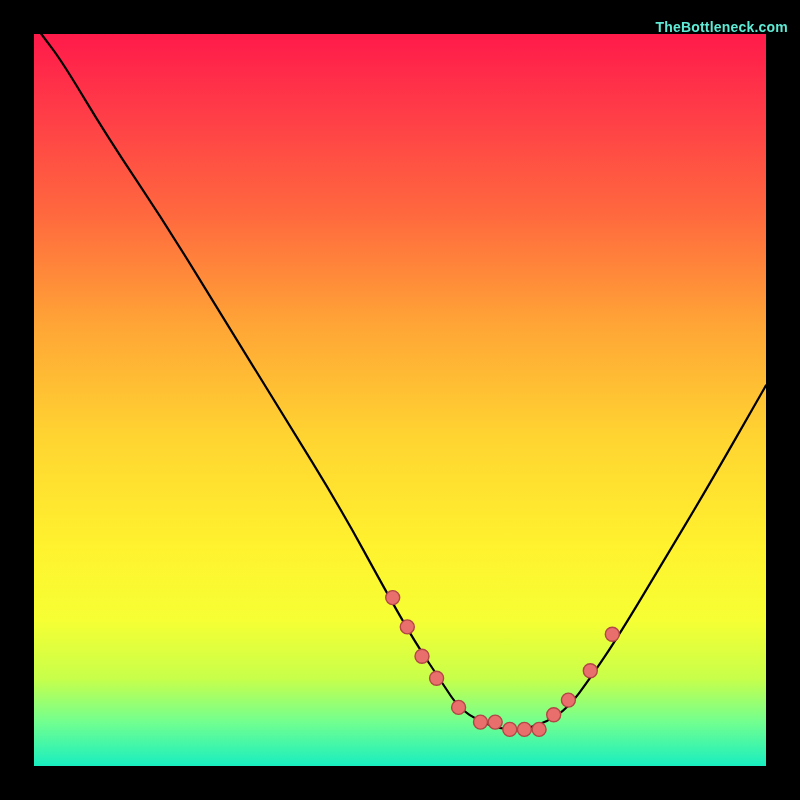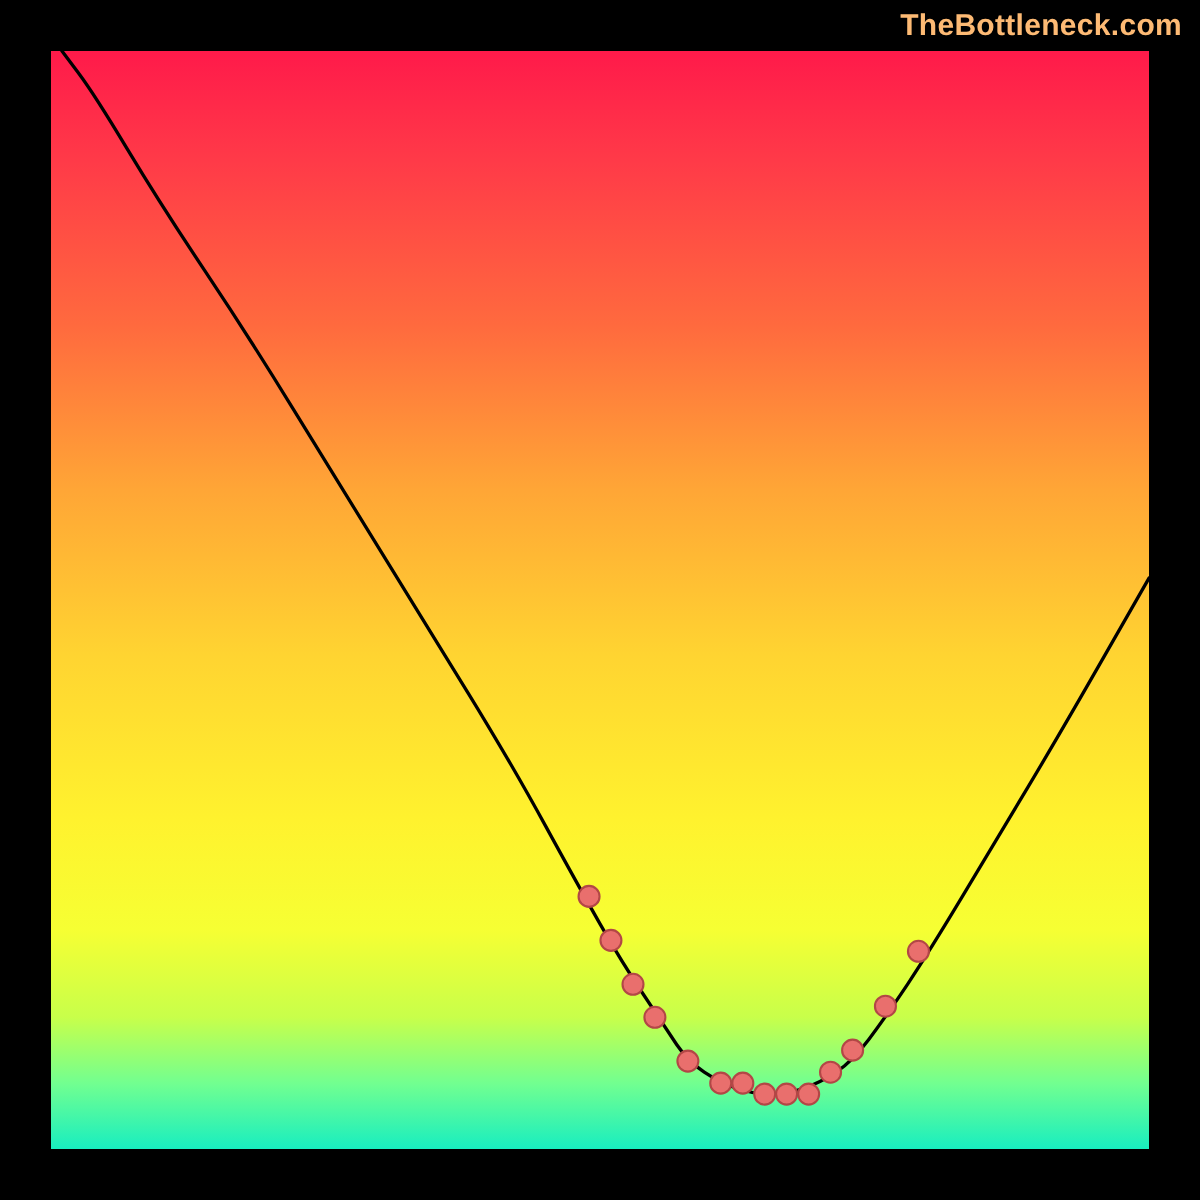--- a/index.html
+++ b/index.html
@@ -33,26 +33,26 @@
       #ffd431 55%,
       #fff22e 70%,
       #f6ff33 80%,
       #c8ff4a 88%,
       #72ff90 94%,
       #18eec0 100%
     );
   }
   .watermark {
     position: absolute;
-    top: 6px;
+    top: 19px;
     right: 12px;
     font-family: Arial, Helvetica, sans-serif;
-    font-size: 20px;
+    font-size: 14px;
     font-weight: bold;
-    color: #fdba74;
+    color: #5eead4;
     letter-spacing: 0.2px;
     user-select: none;
   }
   svg.curve {
     position: absolute;
     left: 0; top: 0;
     width: 732px;
     height: 732px;
     overflow: visible;
   }

